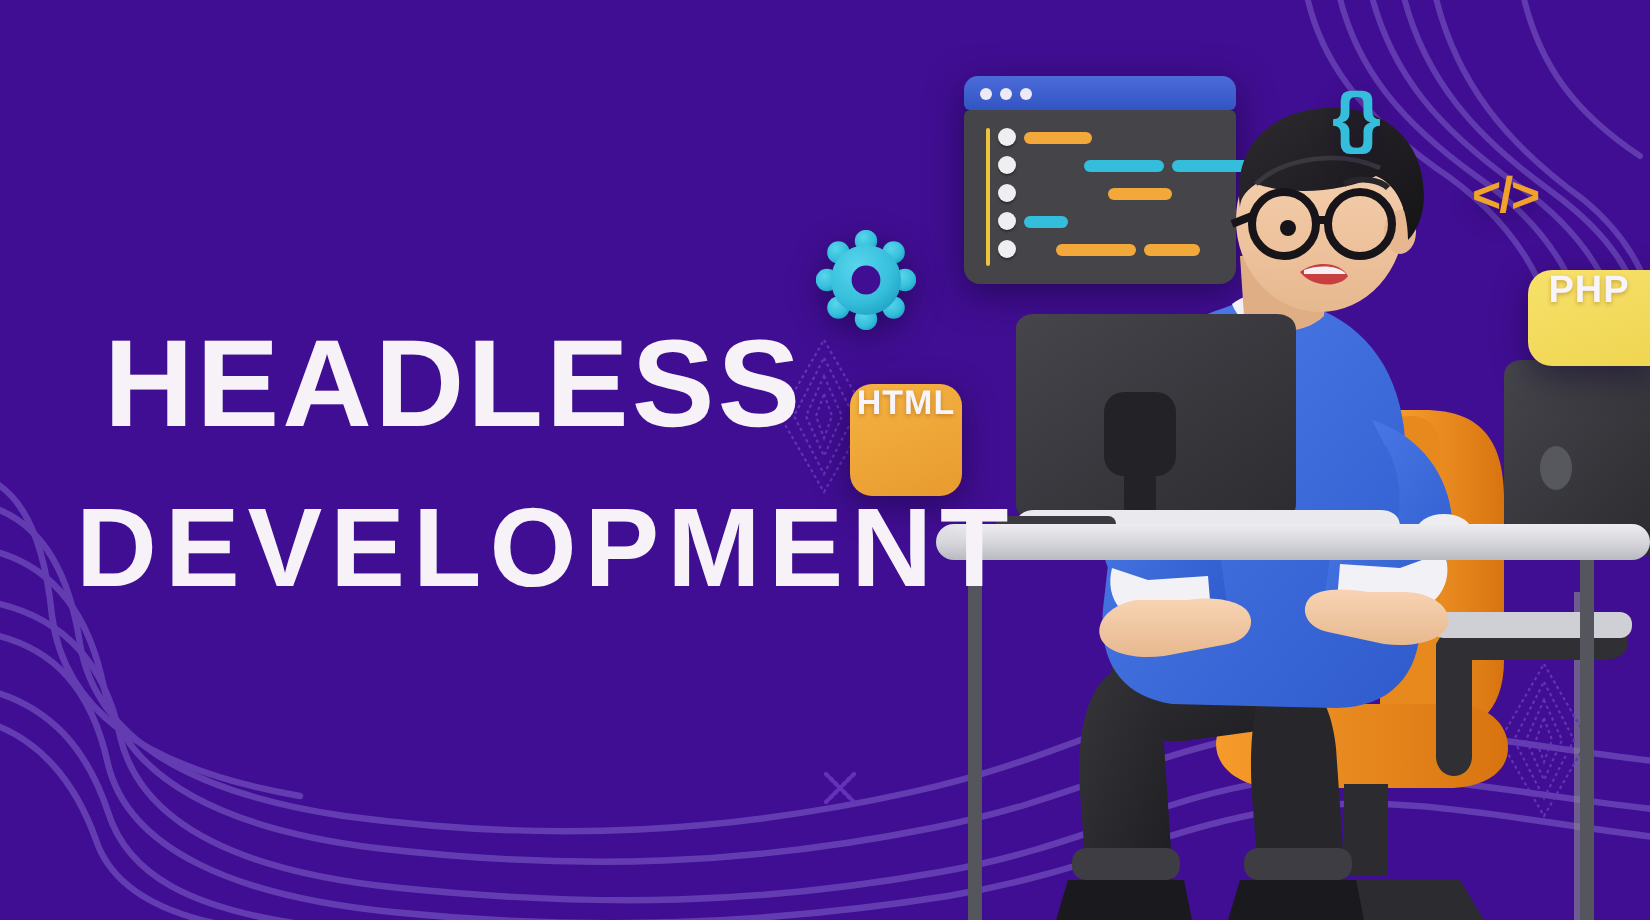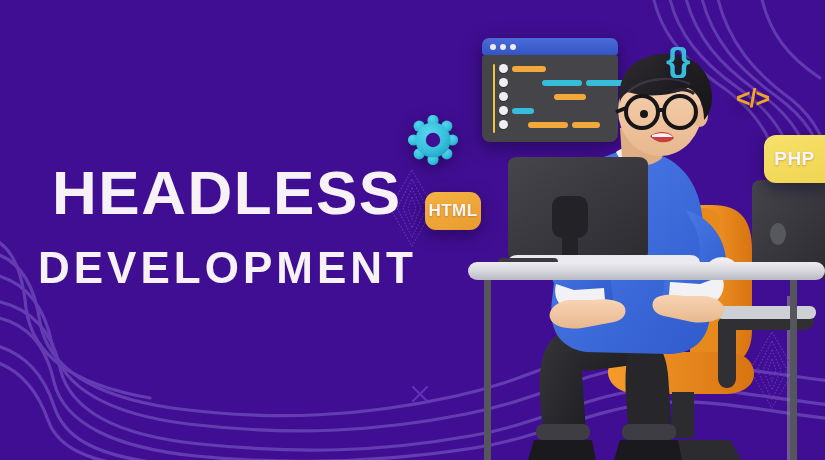--- a/index.html
+++ b/index.html
@@ -22,21 +22,21 @@
     z-index:20;
   }
   #headline .line1{
     font-size:62px;font-weight:bold;
     letter-spacing:1.5px;
     color:#F6F2F8;
     line-height:1;
     margin:16px;
   }
   #headline .line2{
-    font-size:44px;font-weight:bold;
+    font-size:56px;font-weight:bold;
     letter-spacing:4px;
     color:#F6F2F8;
     line-height:1;
     margin:22px 0 0 2px;
   }
 
   
   #code-window{
     position:absolute;left:482px;top:38px;
     width:136px;height:104px;
@@ -81,28 +81,28 @@
   #code-window .seg{
     height:6px;border-radius:3px;flex:none;
   }
   #code-window .seg.orange{background:#F2A83B;}
   #code-window .seg.cyan{background:#35BEDB;}
   #code-window .indent{flex:none;}
 
   
   .badge{
     position:absolute;z-index:16;
-    display:flex;align-items:center;justify-content:center;
+    display:flex;align-items:flex-start;justify-content:center;
     font-weight:bold;color:#F7F5FA;
     letter-spacing:.5px;
     text-shadow:0 1px 2px rgba(120,60,0,.35);
     filter:drop-shadow(0 5px 8px rgba(16,2,48,.5));
   }
   #badge-html{
-    left:425px;top:192px;width:56px;height:38px;
+    left:425px;top:192px;width:56px;height:56px;
     border-radius:11px;font-size:17px;
     background:linear-gradient(160deg,#F5B243 0%,#E89B2E 100%);
   }
   #badge-php{
     left:764px;top:135px;width:61px;height:48px;
     border-radius:12px 0 0 12px;font-size:19px;
     background:linear-gradient(160deg,#F7E16B 0%,#EFD551 100%);
   }
 
   

